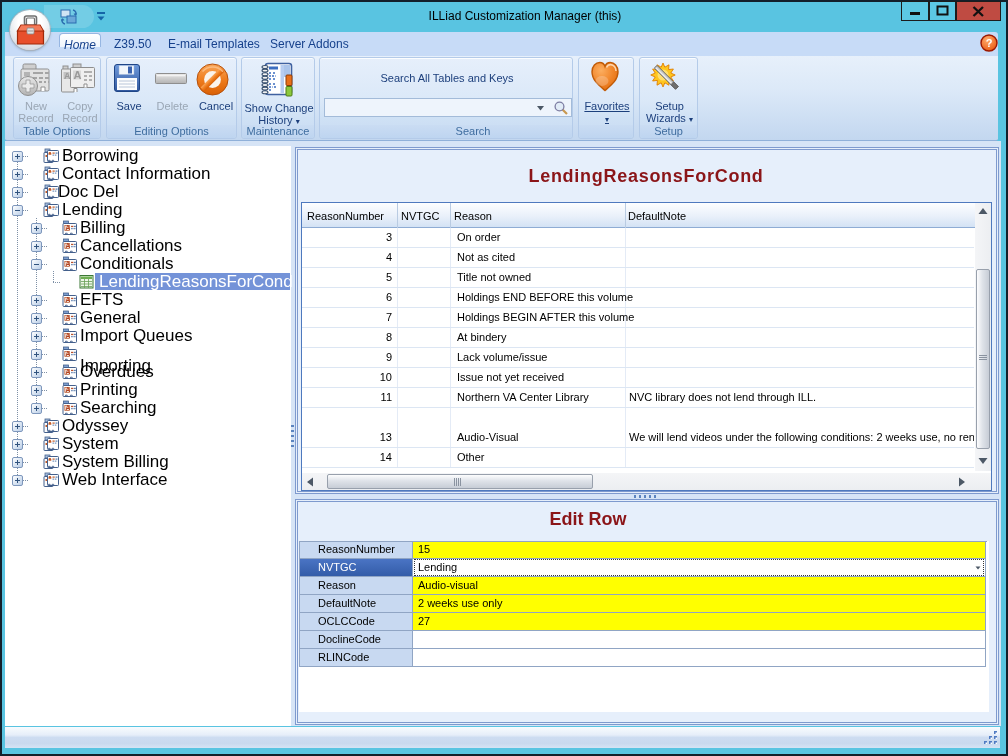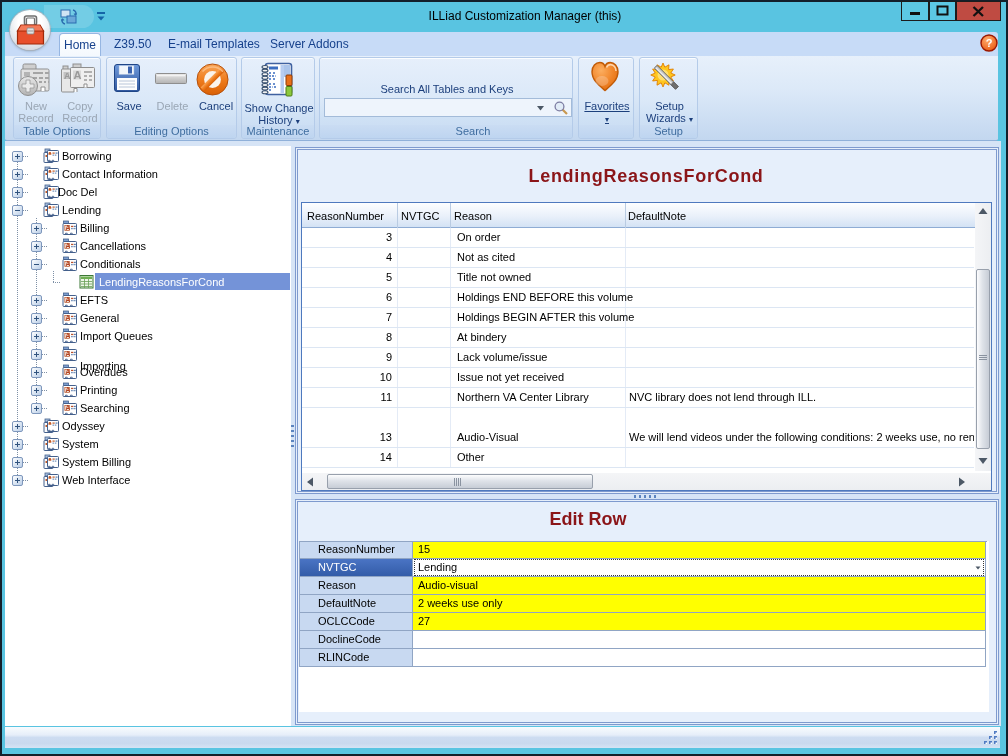--- a/index.html
+++ b/index.html
@@ -7,39 +7,39 @@
 body { position:relative; background:#131f2b; font-family:"Liberation Sans",sans-serif; font-size:11px; overflow:hidden; }
 .abs { position:absolute; }
 #frame { position:absolute; left:2px; top:2px; width:1004px; height:752px; background:#59c4e1; }
 #titletext { position:absolute; left:42px; top:9px; width:966px; text-align:center; font-size:12px; color:#000; }
 
 .wbtn { position:absolute; top:1px; height:20px; border:1px solid #1c1c1c; background:#5cc8e4; }
 #btnclose { background:#bf4b42; }
 
 #tabstrip { position:absolute; left:5px; top:32px; width:993px; height:24px; background:#c7dbf7; border-top-right-radius:3px; }
 .tabtxt { position:absolute; top:37px; color:#16418c; font-size:12px; }
-#hometab { position:absolute; left:59px; top:33px; width:42px; height:35px; background:linear-gradient(#ffffff,#eef5fd); border:1px solid #96b6e2; border-bottom:none; border-radius:4px 4px 0 0; color:#16418c; font-size:12px; text-align:center; line-height:22px; }
+#hometab { position:absolute; left:59px; top:33px; width:42px; height:14px; background:linear-gradient(#ffffff,#eef5fd); border:1px solid #96b6e2; border-bottom:none; border-radius:4px 4px 0 0; color:#16418c; font-size:12px; text-align:center; line-height:22px;font-style:italic; }
 
 #ribbon { position:absolute; left:5px; top:56px; width:993px; height:85px; background:linear-gradient(#e7f0fb 0%,#dce9f8 40%,#cfe0f4 70%,#c3d7ef 100%); border-bottom:1px solid #8fb0d9; border-radius:0 0 2px 2px; }
 .rgroup { position:absolute; top:57px; height:82px; border:1px solid #b4cbe9; border-radius:3px; background:linear-gradient(#e6effb 0%,#dae8f8 55%,#cfe1f5 75%,#c7dbf2 100%); box-shadow:inset 0 1px 0 rgba(255,255,255,0.85); }
 .rcap { position:absolute; left:0; right:0; bottom:0; height:13px; background:linear-gradient(#cadcf3,#bed5f0); border-radius:0 0 3px 3px; color:#3f6d9f; text-align:center; line-height:13px; font-size:11px; }
 .rlabel { position:absolute; text-align:center; color:#1c3f7c; font-size:11px; line-height:12px; }
 .rlabel.dis { color:#9aa6b4; }
 
 #contentbg { position:absolute; left:5px; top:141px; width:996px; height:585px; background:#d6e4f6; }
 #treepanel { position:absolute; left:5px; top:146px; width:286px; height:580px; background:#fff; }
 
 .bpanel { position:absolute; left:295px; width:704px; border:1px solid #7e9ace; background:#e6effb; }
 .bpanel .inner { position:absolute; left:1px; top:1px; right:1px; bottom:1px; border:1px solid #7e9ace; background:#e6effb; }
 .ptitle { position:absolute; font-weight:bold; font-size:18px; color:#8b1518; }
 
 #statusbar { position:absolute; left:5px; top:727px; width:995px; height:21px; background:linear-gradient(#f8fbfe 0%,#e6eef9 38%,#cddcf1 50%,#c9d9ee 78%,#d5e3f4 100%); }
 #bottomcyan { position:absolute; left:2px; top:748px; width:1004px; height:6px; background:#59c4e1; }
 
-.trow { position:absolute; height:18px; line-height:18px; color:#000; font-size:11px; white-space:nowrap; }
+.trow { position:absolute; height:18px; line-height:18px; color:#000; font-size:17px; white-space:nowrap; }
 .pmbox { position:absolute; width:11px; height:11px; border:1px solid #7e97bc; border-radius:2px; background:linear-gradient(135deg,#ffffff,#dbe6f3 50%,#bccfe8); }
 .pmbox:before { content:""; position:absolute; left:2px; top:4px; width:5px; height:1px; background:#31537e; }
 .pmbox.plus:after { content:""; position:absolute; left:4px; top:2px; width:1px; height:5px; background:#31537e; }
 .dotv { position:absolute; width:1px; background-image:repeating-linear-gradient(to bottom,#7e90a6 0 1px,transparent 1px 2px); }
 .doth { position:absolute; height:1px; background-image:repeating-linear-gradient(to right,#7e90a6 0 1px,transparent 1px 2px); }
 
 #grid { position:absolute; left:301px; top:202px; width:691px; height:289px; border:1px solid #4e79be; background:#fff; }
 .gcol { position:absolute; top:0; width:1px; height:25px; background:#b9cbe2; }
 .gcolb { position:absolute; top:25px; width:1px; height:240px; background:#e4ebf6; }
 .grow { position:absolute; left:0; width:672px; height:20px; border-bottom:1px solid #dce6f3; }
@@ -139,21 +139,21 @@
   <div class="rlabel" style="left:0;width:44px;top:42px;">Save</div>
   <div class="rlabel dis" style="left:44px;width:43px;top:42px;">Delete</div>
   <div class="rlabel" style="left:87px;width:44px;top:42px;">Cancel</div>
 </div>
 <div class="rgroup" style="left:241px;width:74px;">
   <div class="rcap">Maintenance</div>
   <div class="rlabel" style="left:0;width:74px;top:44px;">Show Change<br>History <span style="font-size:8px;">▾</span></div>
 </div>
 <div class="rgroup" style="left:319px;width:254px;">
   <div class="rcap" id="searchcap" style="text-indent:54px;">Search</div>
-  <div class="rlabel" style="left:0;width:254px;top:25px;">Search All Tables and Keys</div>
+  <div class="rlabel" style="left:0;width:254px;top:14px;">Search All Tables and Keys</div>
 </div>
 <div class="rgroup" style="left:578px;width:56px;">
   <div class="rcap"></div>
   <div class="rlabel" style="left:0;width:56px;top:42px;text-decoration:underline;">Favorites<br><span style="font-size:8px;">▾</span></div>
 </div>
 <div class="rgroup" style="left:639px;width:59px;">
   <div class="rcap">Setup</div>
   <div class="rlabel" style="left:0;width:59px;top:42px;">Setup<br>Wizards <span style="font-size:8px;">▾</span></div>
 </div>
 

